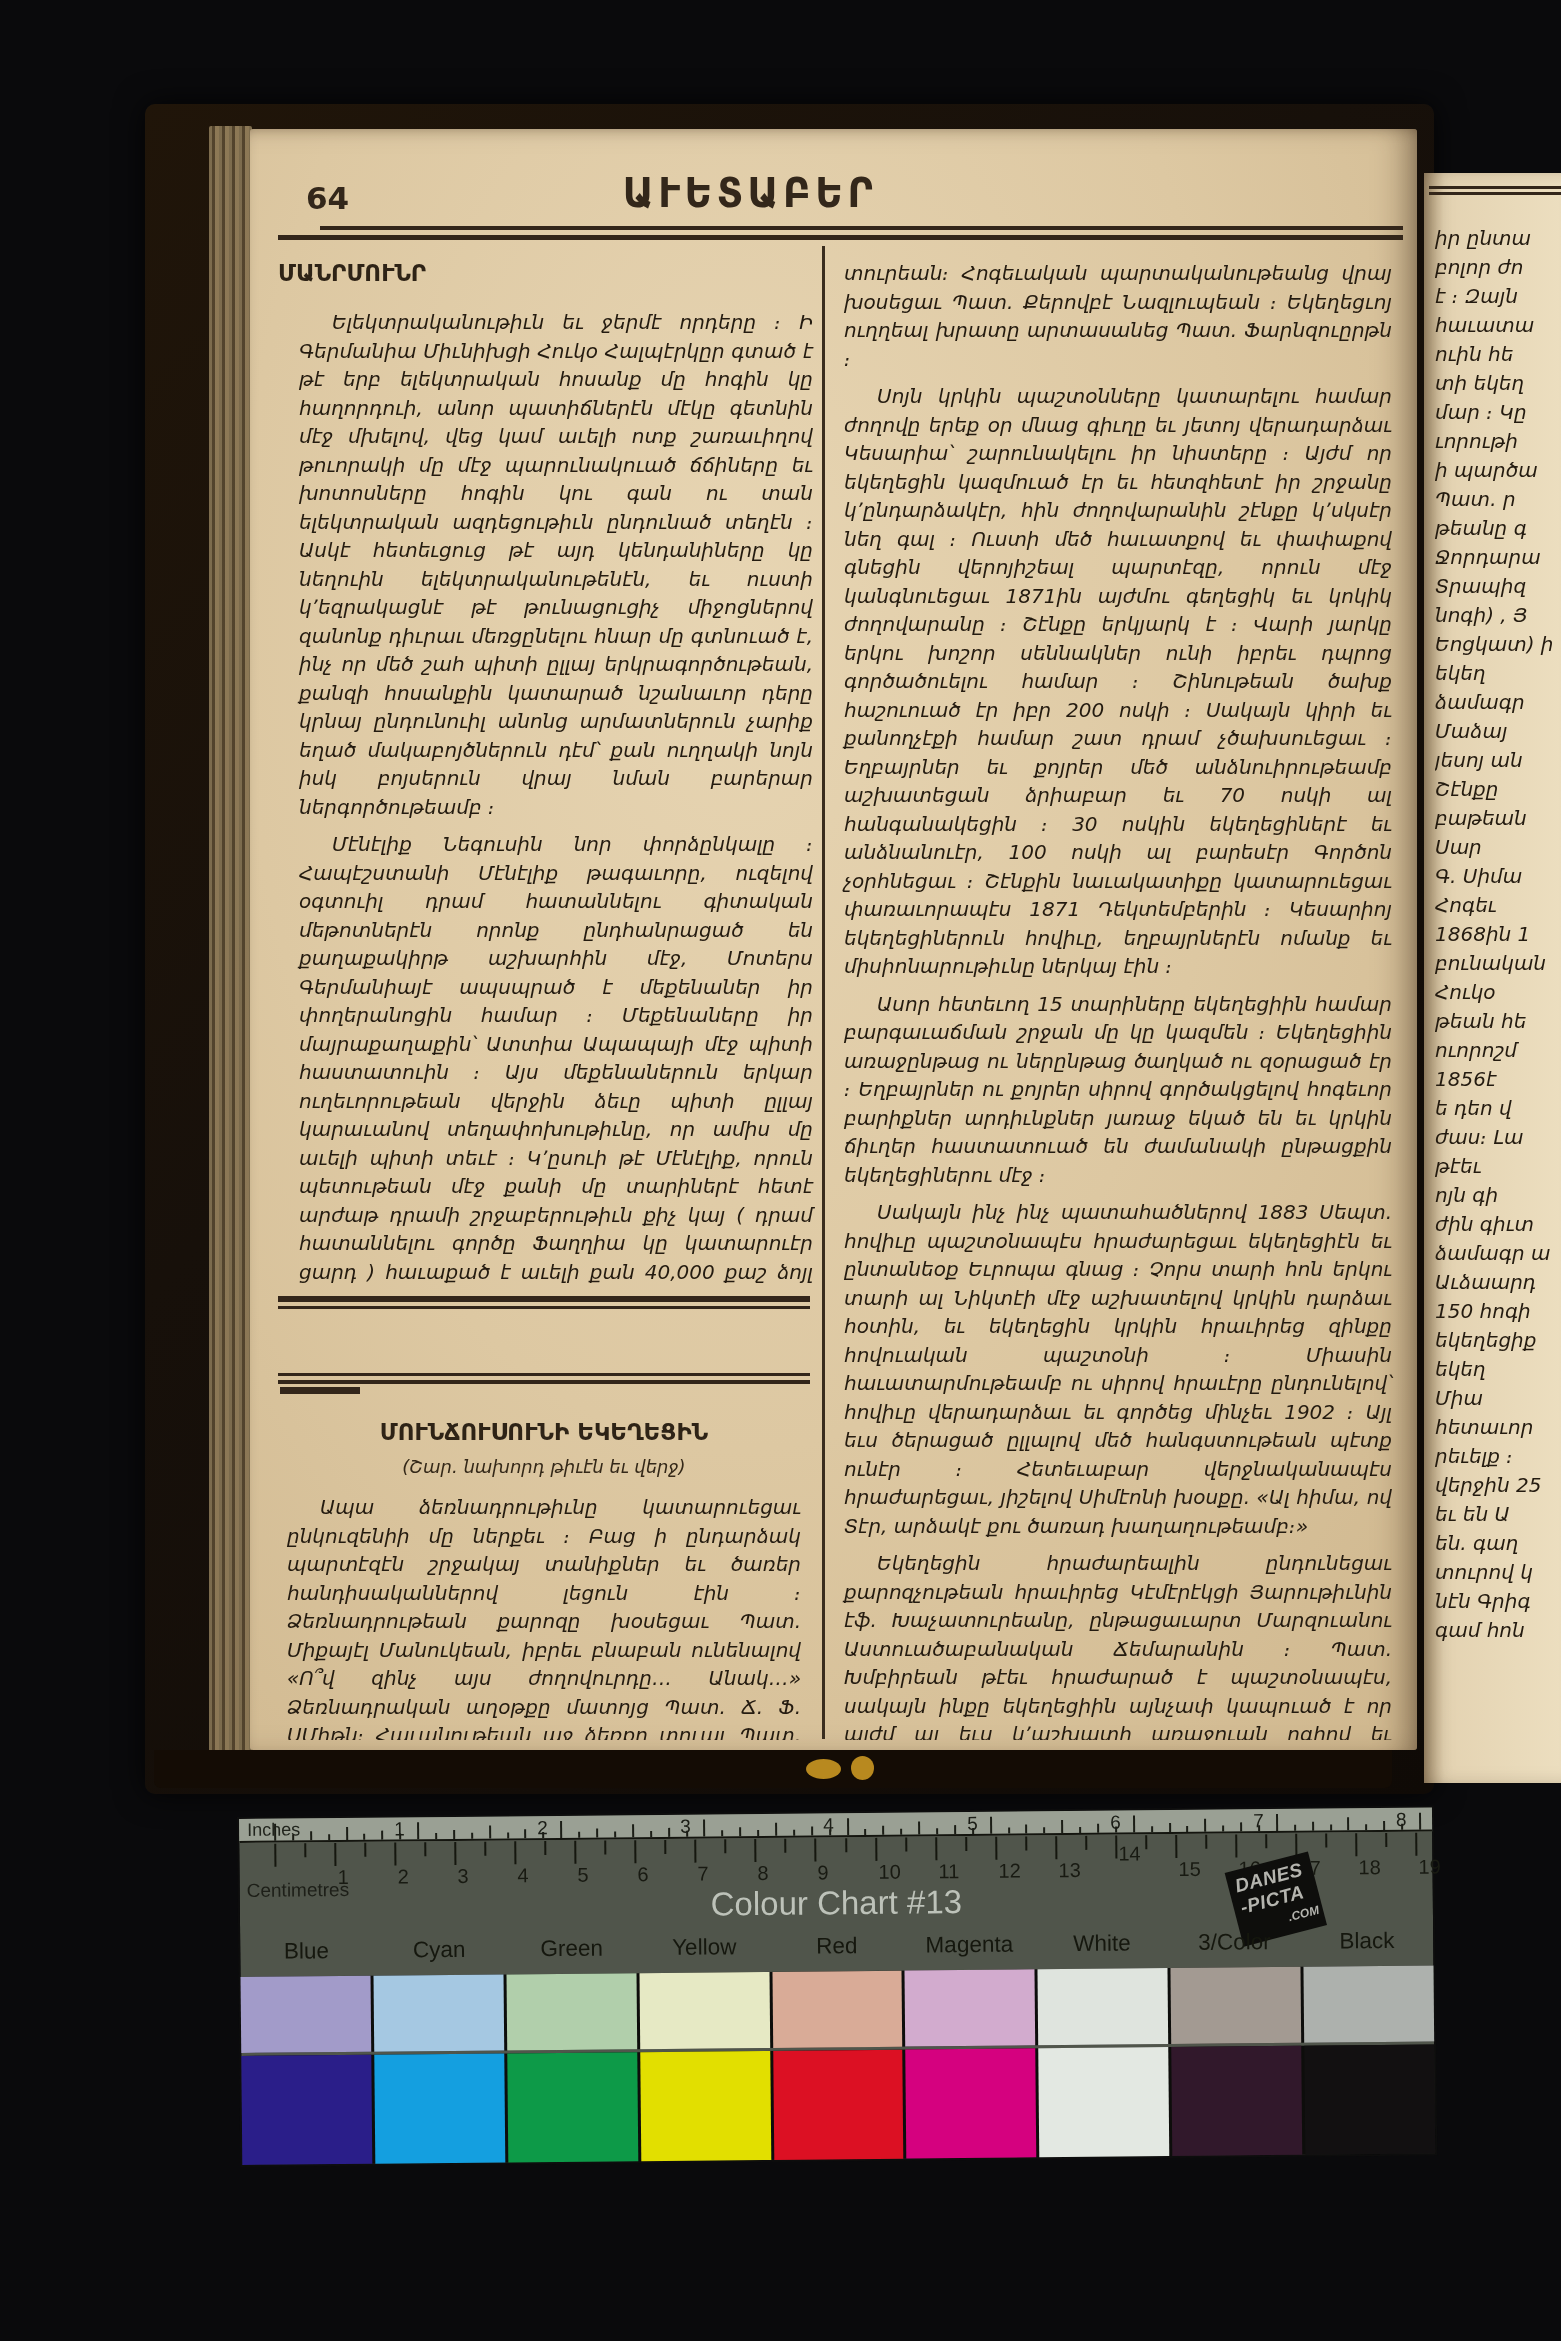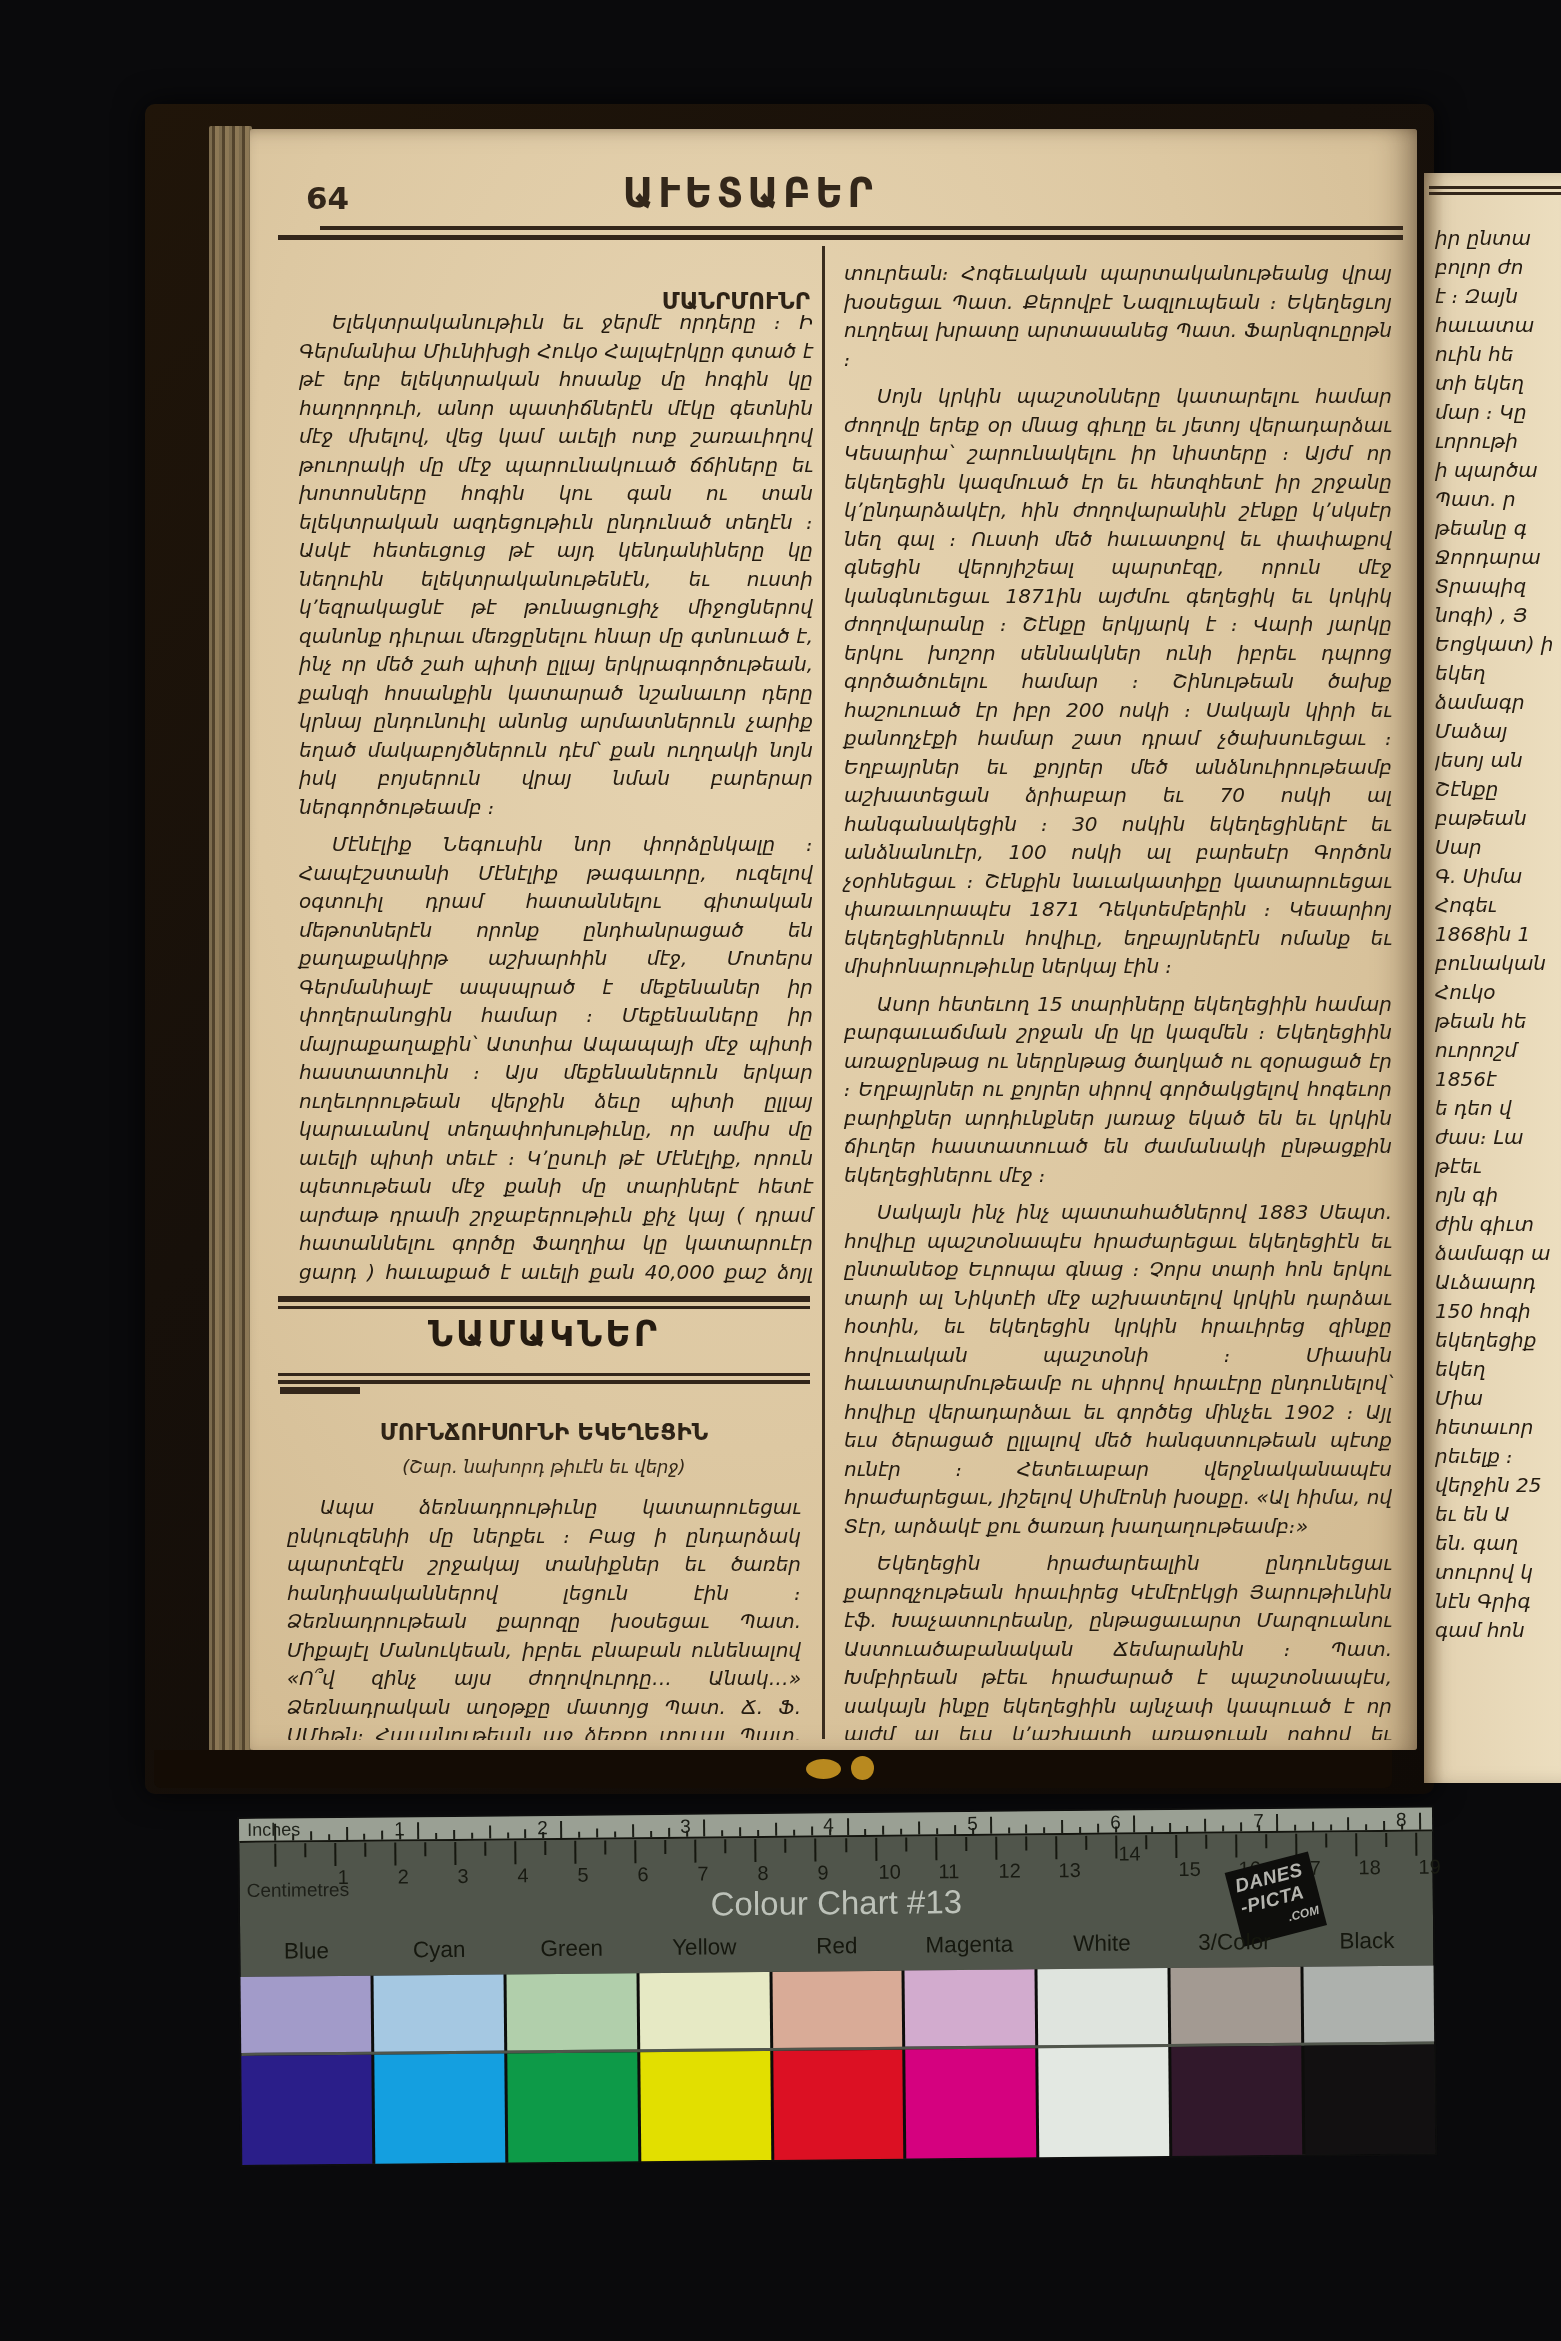--- a/index.html
+++ b/index.html
@@ -21,21 +21,21 @@
     background:linear-gradient(90deg,#cdb68f 0,#e4d3b2 20px,#ecdebf 100%);
     box-shadow:inset 15px 0 25px -12.5px rgba(40,25,10,.65);}
   .bottom-cover{left:154px;top:1750px;width:1238px;height:38px;background:#140c05;
     border-radius:0 0 7px 7px;}
   .gold-spot{background:#b8891f;border-radius:50%;}
   .pagenum{left:306px;top:180px;font-size:31px;font-weight:bold;color:#33271a;}
   .masthead{left:550px;top:171px;width:400px;text-align:center;font-size:38px;font-weight:bold;
     letter-spacing:4.5px;color:#33271a;transform:scaleY(1.06);}
   .rule{background:#33261a;}
   .colrule{left:822px;top:246px;width:2.5px;height:1493px;background:#3a2d1e;}
-  .h-small{left:278px;top:260px;width:532px;font-size:23px;font-weight:bold;text-align:right;color:#2e2316;margin-top:28px;}
+  .h-small{left:278px;top:260px;width:532px;font-size:23px;font-weight:bold;text-align:left;color:#2e2316;}
   .h-big{left:278px;top:1314px;width:532px;font-size:35px;font-weight:bold;text-align:center;
     letter-spacing:3px;color:#251b10;}
   .h-sub{left:278px;top:1419px;width:532px;font-size:23px;font-weight:bold;text-align:center;color:#2e2316;}
   .h-sub2{left:278px;top:1456px;width:532px;font-size:18px;font-style:italic;text-align:center;color:#342818;}
 
   .textcol{overflow:hidden;color:#241b10;font-size:20px;line-height:28.5px;font-style:italic;text-align:justify;}
   .textcol .par{margin:9px;text-indent:33px;}
   .col-right .par:first-child{text-indent:0;}
   .col-left{left:290px;top:299px;width:532px;height:993px;}
   .col-letter{left:278px;top:1484px;width:532px;height:256px;}
@@ -86,21 +86,20 @@
   <div class="abs colrule"></div>
 
   <div class="abs h-small">ՄԱՆՐՄՈՒՆՐ</div>
   <div class="abs textcol col-left">
       <p class="par">Ելեկտրականութիւն եւ ջերմէ որդերը ։ Ի Գերմանիա Միւնիխցի Հուկօ Հալպէրկըր գտած է թէ երբ ելեկտրական հոսանք մը հոգին կը հաղորդուի, անոր պատիճներէն մէկը գետնին մէջ մխելով, վեց կամ աւելի ոտք շառաւիղով թուորակի մը մէջ պարունակուած ճճիները եւ խոտոսները հոգին կու գան ու տան ելեկտրական ազդեցութիւն ընդունած տեղէն ։ Ասկէ հետեւցուց թէ այդ կենդանիները կը նեղուին ելեկտրականութենէն, եւ ուստի կ՚եզրակացնէ թէ թունացուցիչ միջոցներով զանոնք դիւրաւ մեռցընելու հնար մը գտնուած է, ինչ որ մեծ շահ պիտի ըլլայ երկրագործութեան, քանզի հոսանքին կատարած նշանաւոր դերը կրնայ ընդունուիլ անոնց արմատներուն չարիք եղած մակաբոյծներուն դէմ՝ քան ուղղակի նոյն իսկ բոյսերուն վրայ նման բարերար ներգործութեամբ ։</p>
       <p class="par">Մէնէլիք Նեգուսին նոր փորձընկալը ։ Հապէշստանի Մէնէլիք թագաւորը, ուզելով օգտուիլ դրամ հատաննելու գիտական մեթոտներէն որոնք ընդհանրացած են քաղաքակիրթ աշխարհին մէջ, Մոտերս Գերմանիայէ ապսպրած է մեքենաներ իր փողերանոցին համար ։ Մեքենաները իր մայրաքաղաքին՝ Ատտիա Ապապայի մէջ պիտի հաստատուին ։ Այս մեքենաներուն երկար ուղեւորութեան վերջին ձեւը պիտի ըլլայ կարաւանով տեղափոխութիւնը, որ ամիս մը աւելի պիտի տեւէ ։ Կ՚ըսուի թէ Մէնէլիք, որուն պետութեան մէջ քանի մը տարիներէ հետէ արժաթ դրամի շրջաբերութիւն քիչ կայ ( դրամ հատաննելու գործը Ֆաղղիա կը կատարուէր ցարդ ) հաւաքած է աւելի քան 40,000 քաշ ձոյլ ոսկի, եւ ատկէ շատ աւելի մեծ քանակութեամբ արժաթ, որոնք ստակ կարող մեքենաներուն ժամանումին կը սպասեն ։</p>
     </div>
 
   <div class="abs rule" style="left:278px;top:1296px;width:532px;height:6px;"></div>
   <div class="abs rule" style="left:278px;top:1306px;width:532px;height:3px;"></div>
-  <div class="abs h-big">ՆԱՄԱԿՆԵՐ</div>
   <div class="abs rule" style="left:278px;top:1373px;width:532px;height:3px;"></div>
   <div class="abs rule" style="left:278px;top:1380px;width:532px;height:3.5px;"></div>
   <div class="abs rule" style="left:280px;top:1387px;width:80px;height:7px;"></div>
 
   <div class="abs h-sub">ՄՈՒՆՃՈՒՍՈՒՆԻ ԵԿԵՂԵՑԻՆ</div>
   <div class="abs h-sub2">(Շար. նախորդ թիւէն եւ վերջ)</div>
   <div class="abs textcol col-letter">
       <p class="par">Ապա ձեռնադրութիւնը կատարուեցաւ ընկուզենիի մը ներքեւ ։ Բաց ի ընդարձակ պարտէզէն շրջակայ տանիքներ եւ ծառեր հանդիսականներով լեցուն էին ։ Ձեռնադրութեան քարոզը խօսեցաւ Պատ. Միքայէլ Մանուկեան, իբրեւ բնաբան ունենալով «Ո՞վ զինչ այս ժողովուրդը․․․ Անակ․․․» Ձեռնադրական աղօթքը մատոյց Պատ. Ճ. Ֆ. ՍՄիթն։ Հաւանութեան աջ ձեռքը տուաւ Պատ. Ա. Սաւա-</p>
     </div>
 

